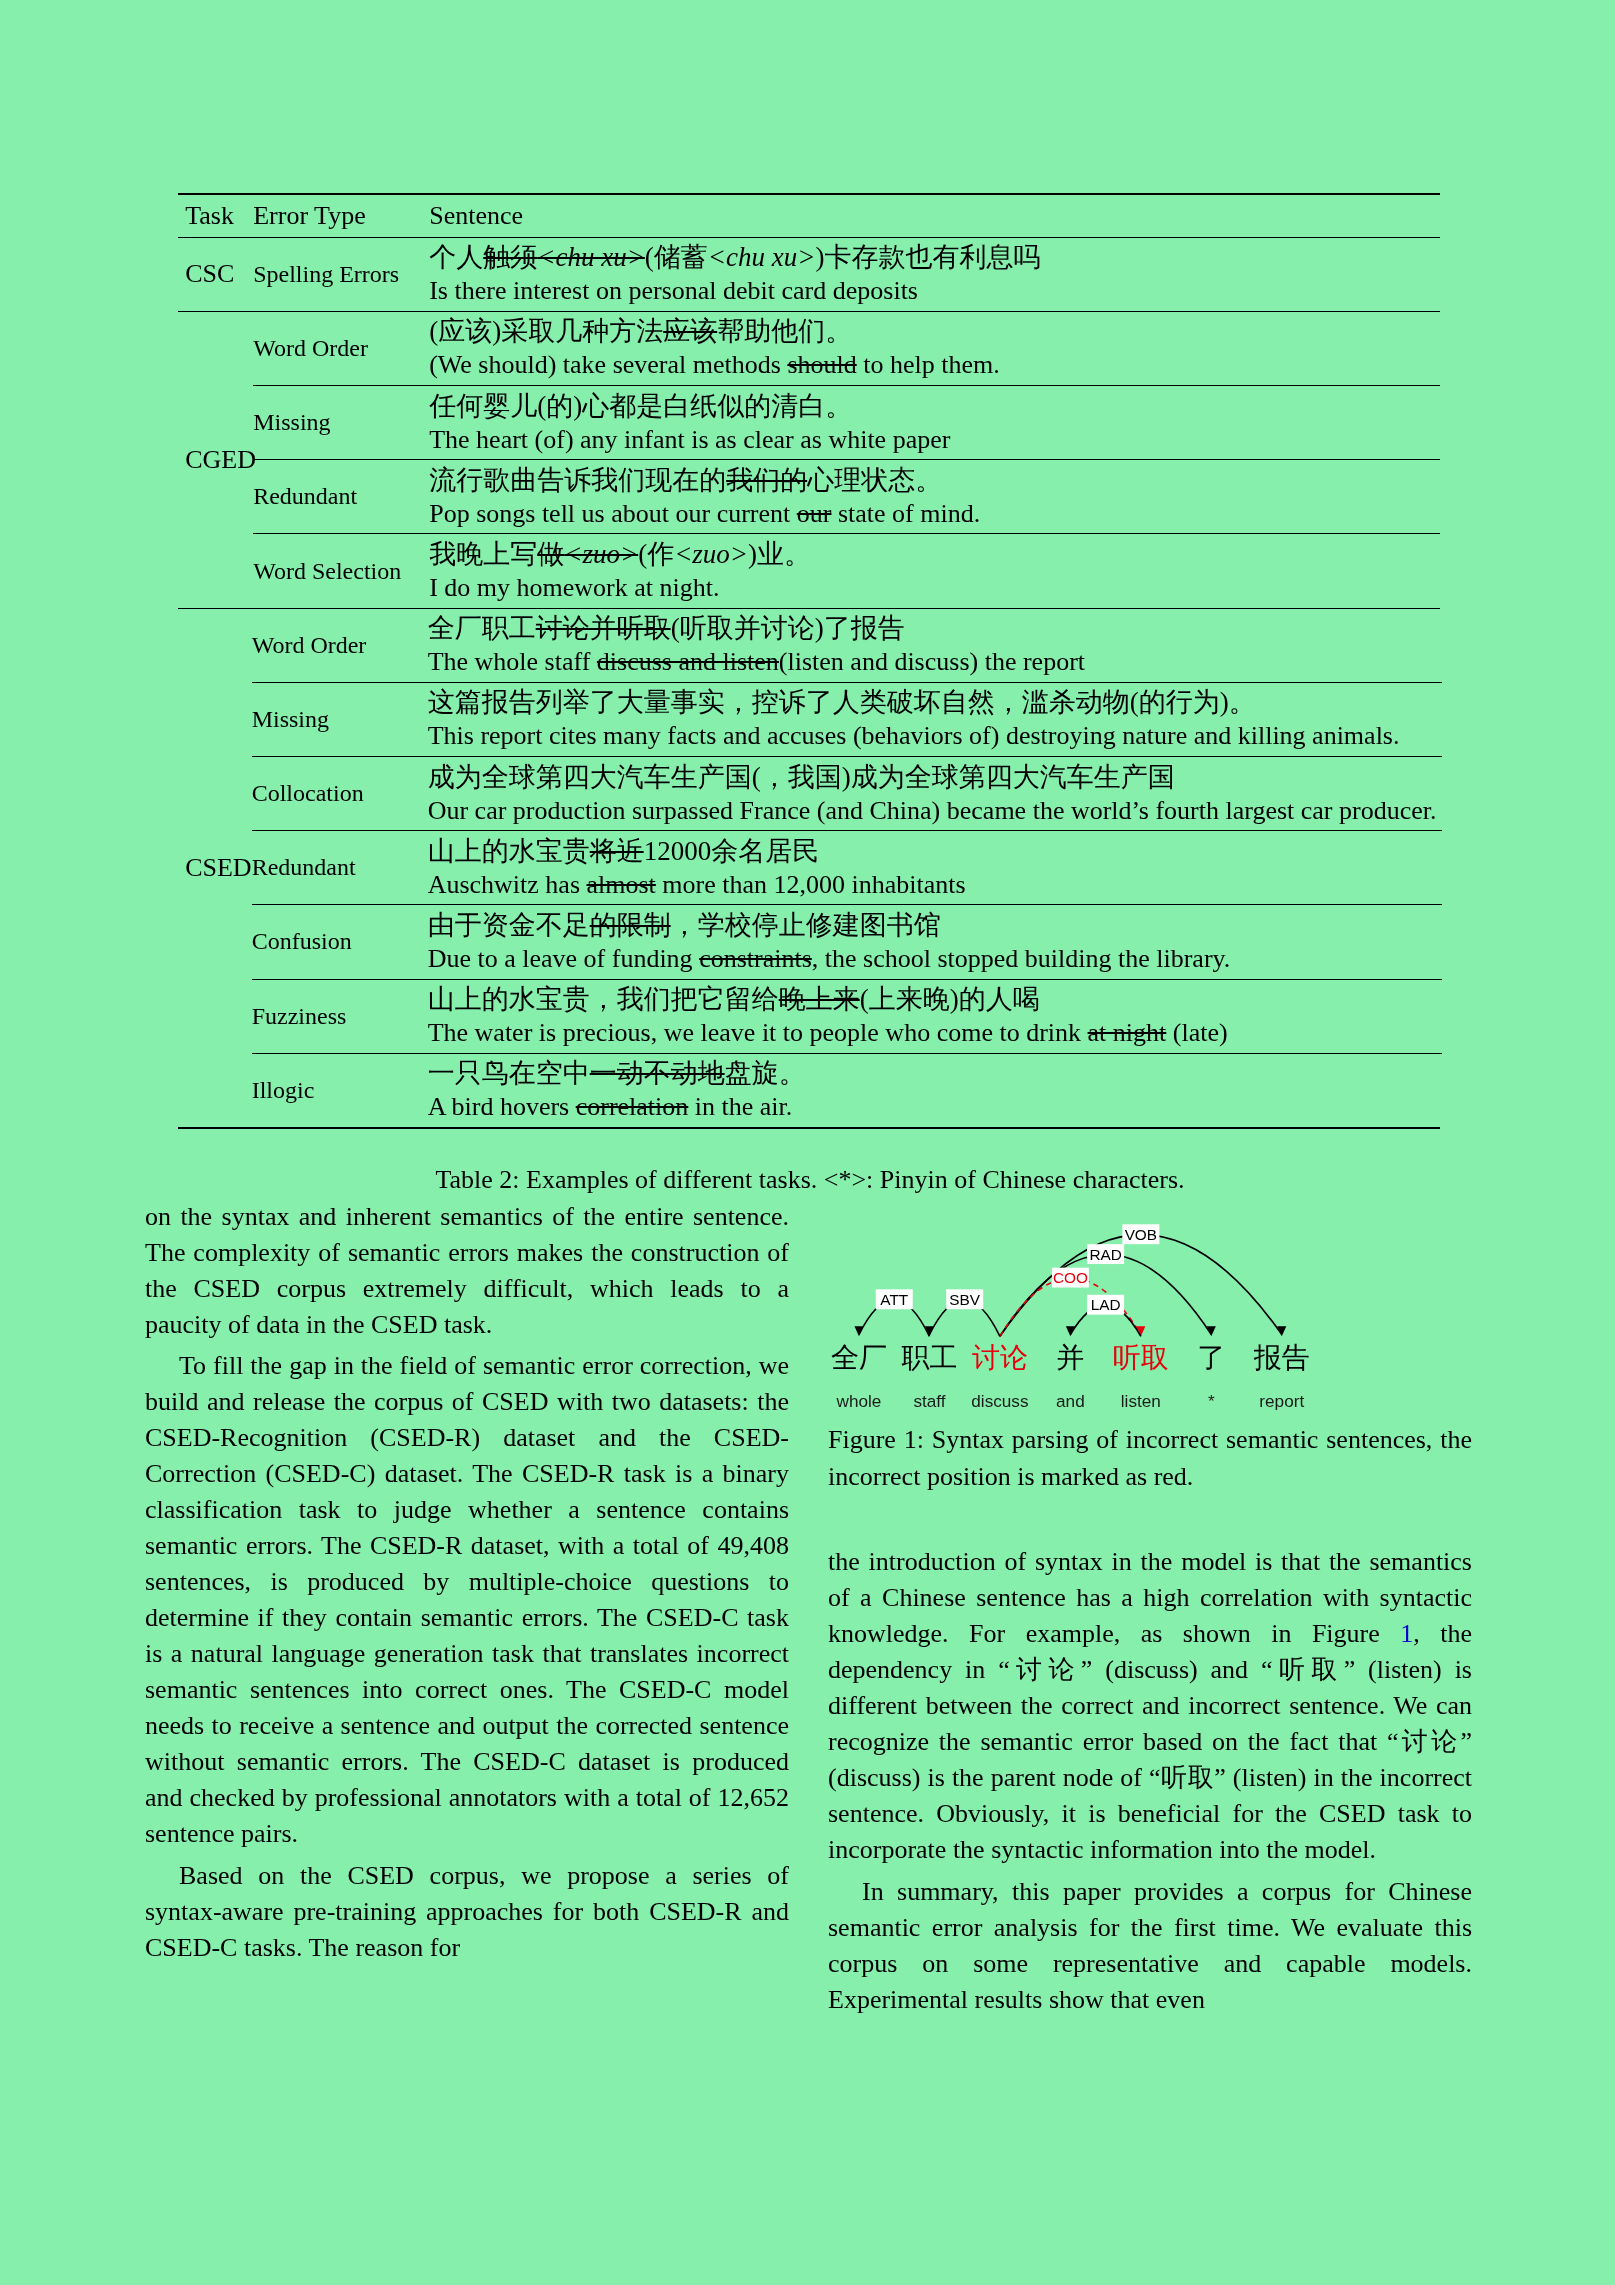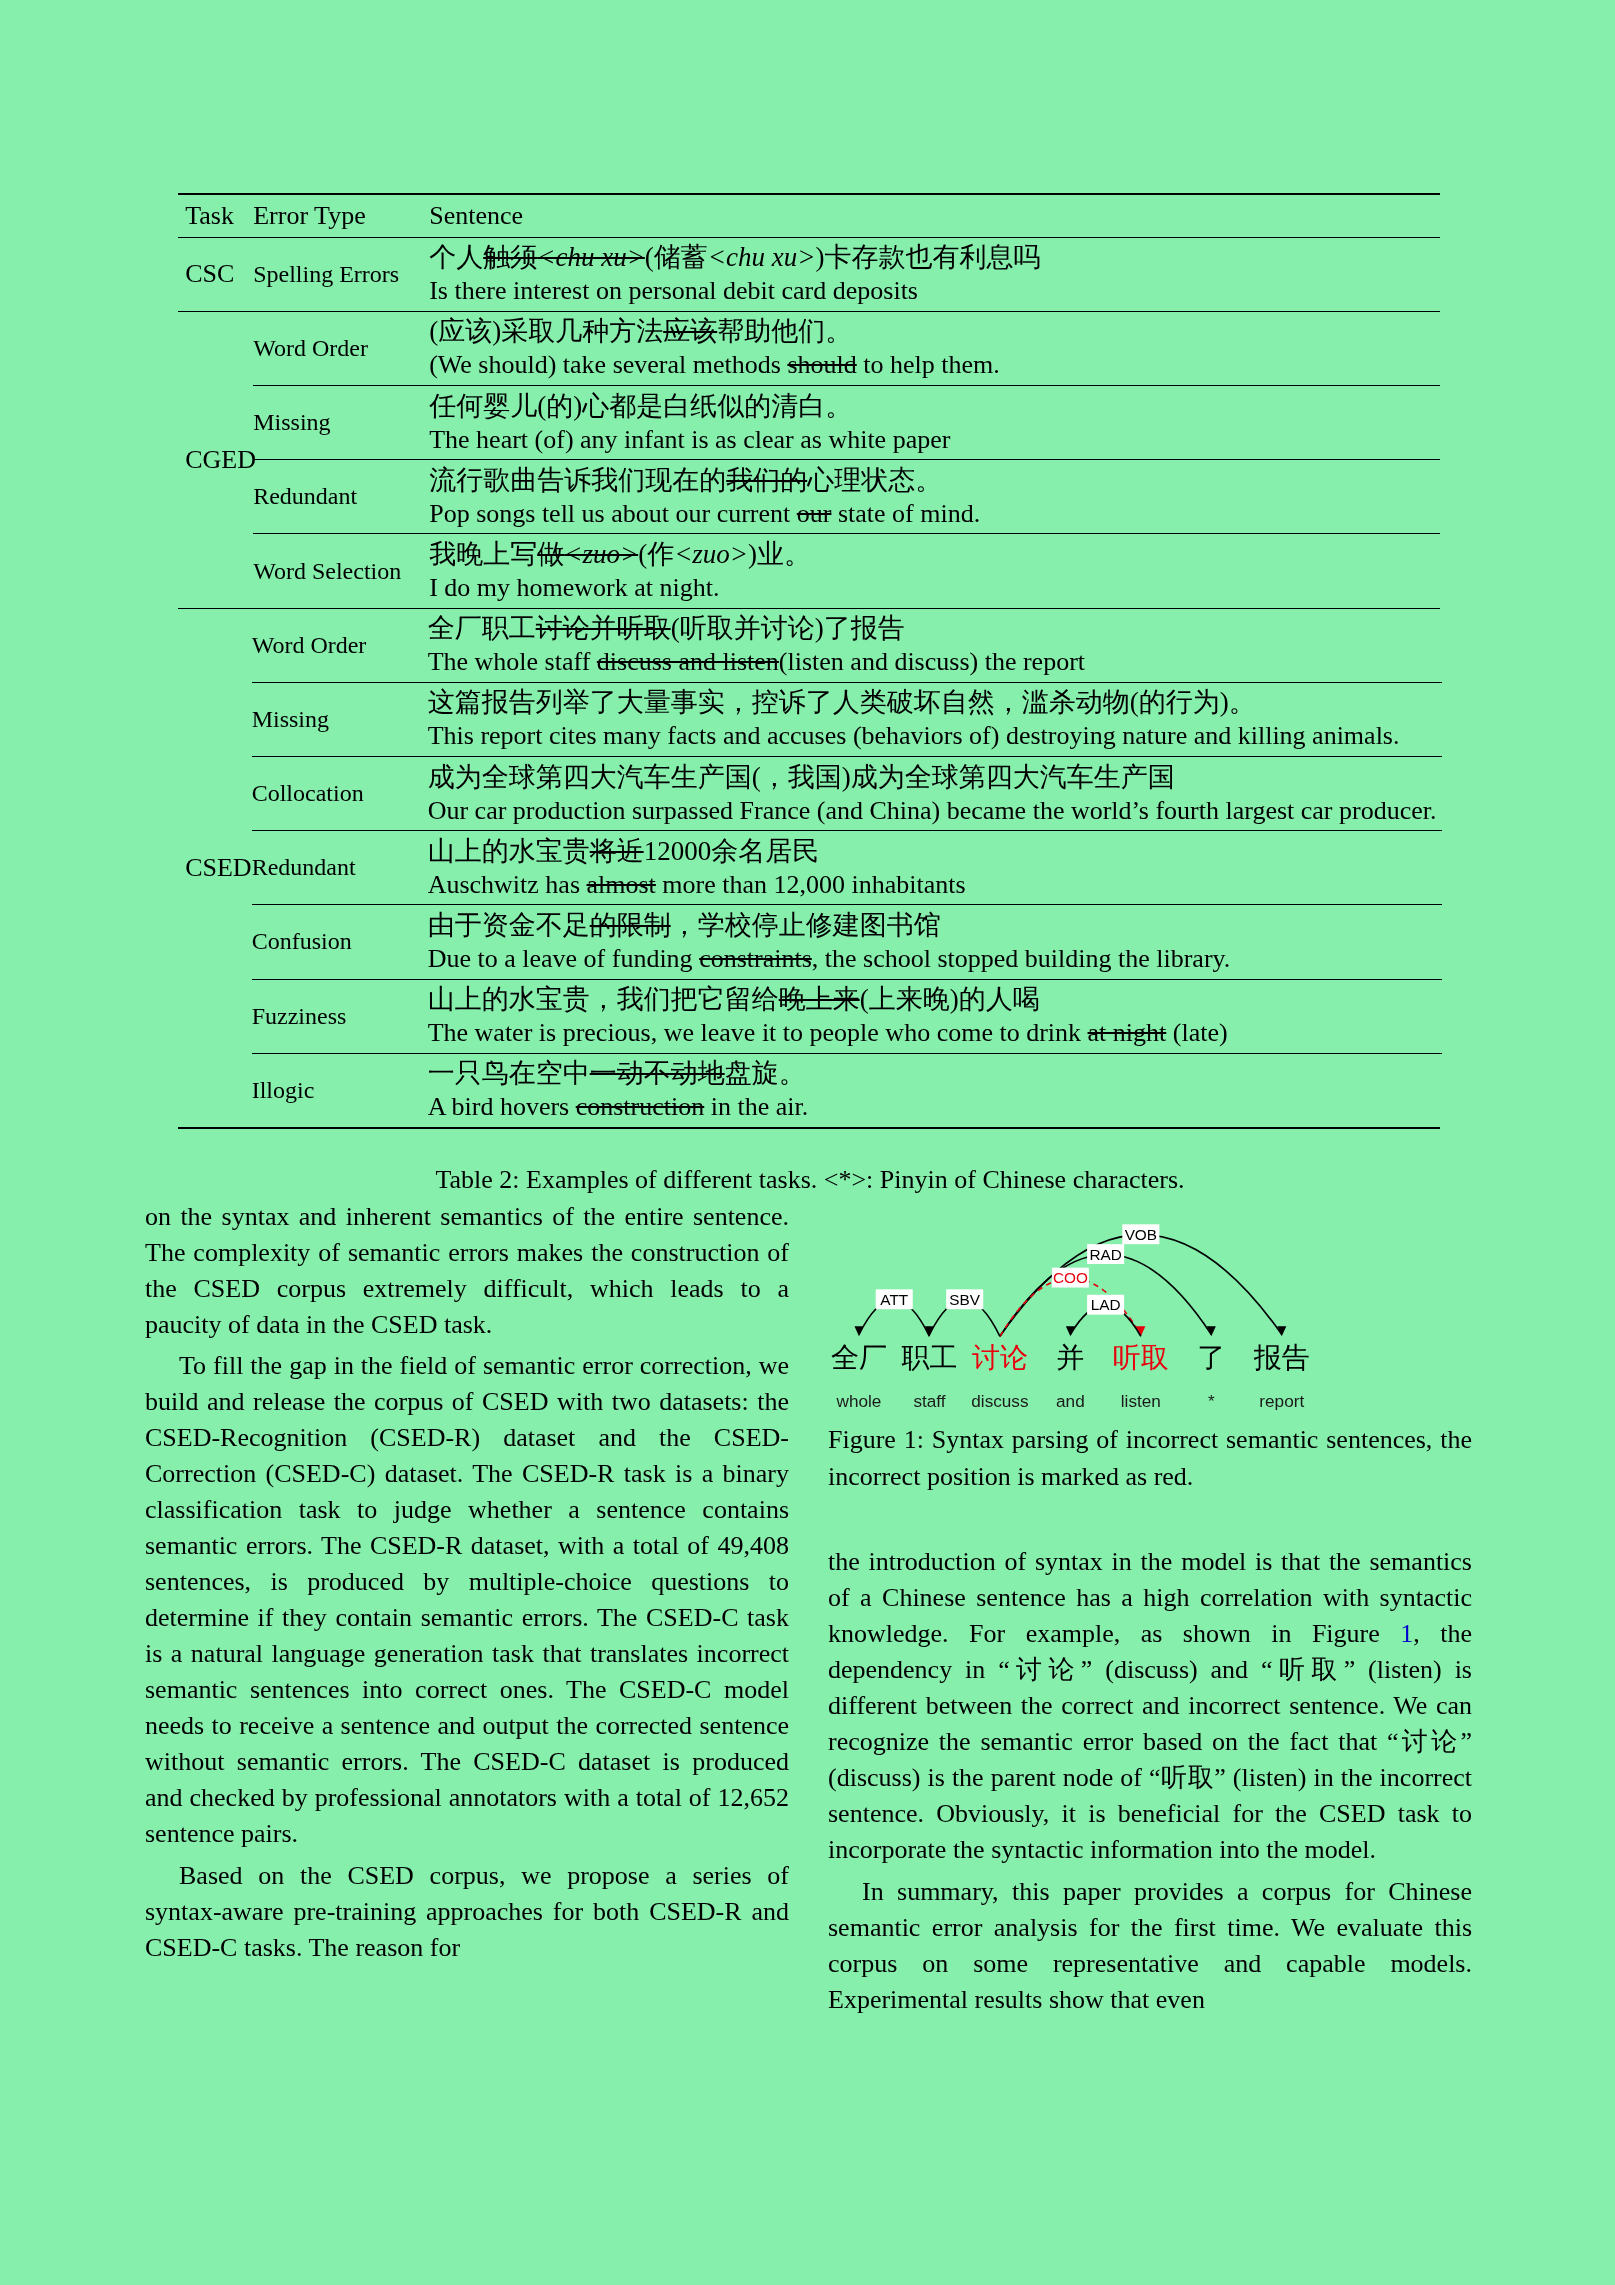--- a/index.html
+++ b/index.html
@@ -140,21 +140,21 @@
               <div class="rerr">Fuzziness</div>
               <div class="rsent">
                 <div class="zhline"><span>山上的水宝贵，我们把它留给</span><span class="strike">晚上来</span><span>(上来晚)的人喝</span></div>
                 <div class="enline"><span>The water is precious, we leave it to people who come to drink </span><span class="strike">at night</span><span> (late)</span></div>
               </div>
             </div>
             <div class="trow">
               <div class="rerr">Illogic</div>
               <div class="rsent">
                 <div class="zhline"><span>一只鸟在空中</span><span class="strike">一动不动地</span><span>盘旋。</span></div>
-                <div class="enline"><span>A bird hovers </span><span class="strike">construction</span><span> in the air.</span></div>
+                <div class="enline"><span>A bird hovers </span><span class="strike">correlation</span><span> in the air.</span></div>
               </div>
             </div>
           </div>
         </div>
       </div>
   </div>
 
   <div class="tcaption">Table 2: Examples of different tasks. &lt;*&gt;: Pinyin of Chinese characters.</div>
 
   <div class="col col-left" id="leftcol">

